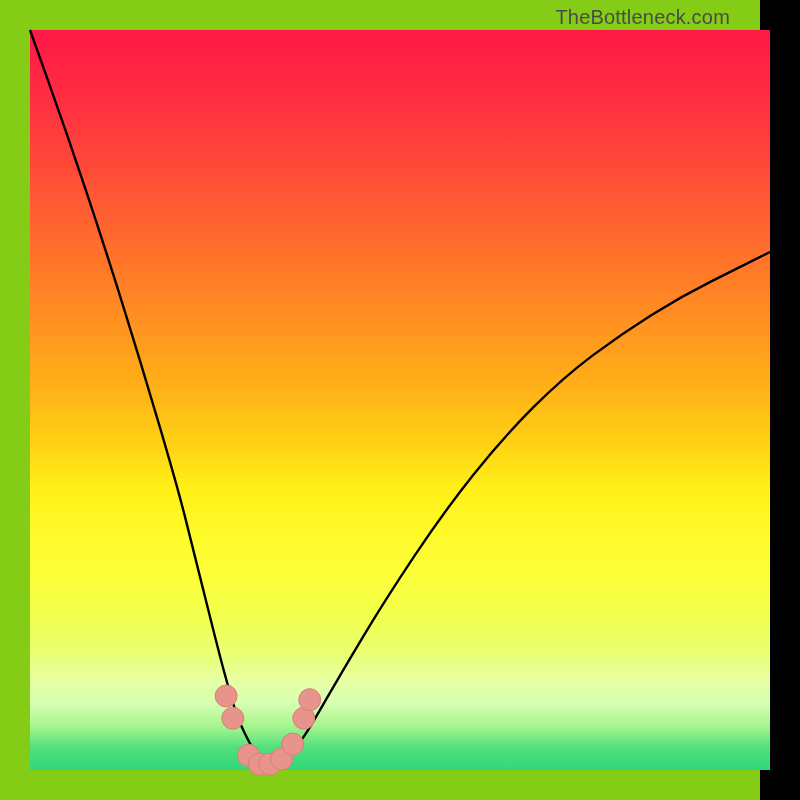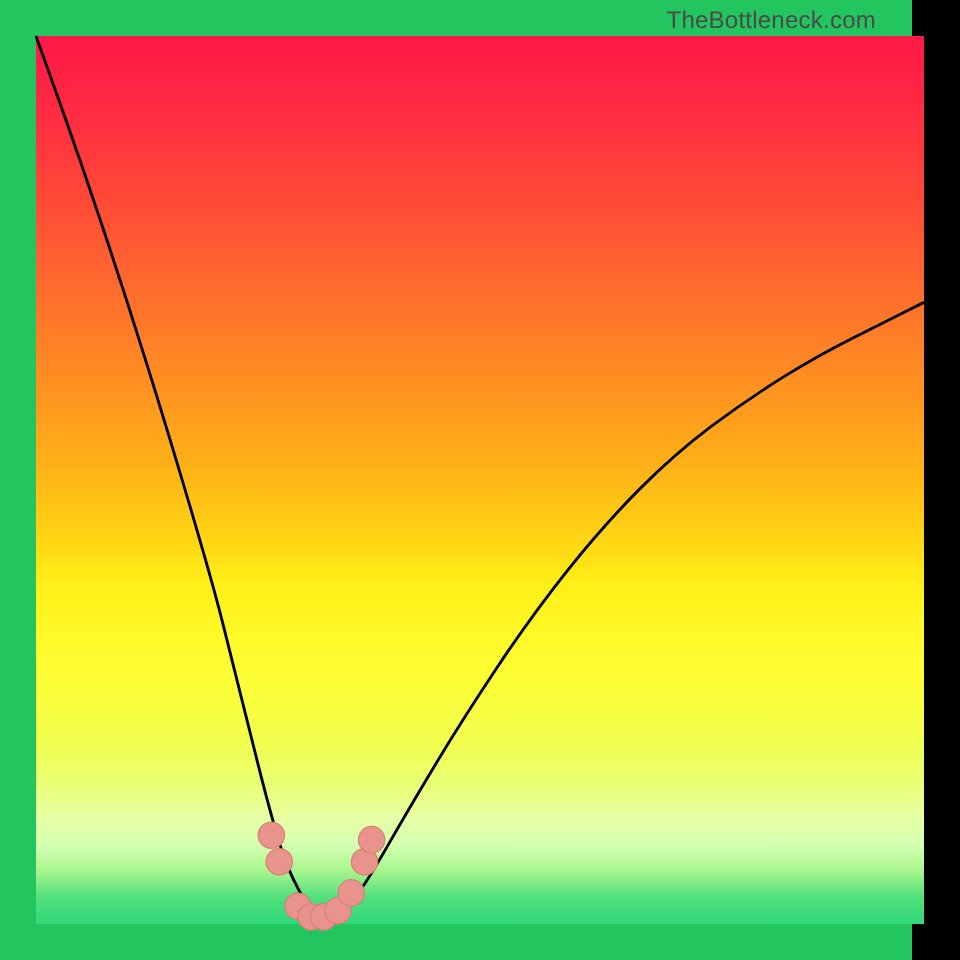--- a/index.html
+++ b/index.html
@@ -8,21 +8,21 @@
     width: 800px;
     height: 800px;
     background: #000;
     overflow: hidden;
     font-family: Arial, Helvetica, sans-serif;
   }
   .frame {
     position: relative;
     width: 760px;
     height: 800px;
-    background: #22c55e;
+    background: #84cc16;
     text-align: right;
   }
   .plot-area {
     position: absolute;
     left: 30px;
     top: 30px;
     width: 740px;
     height: 740px;
     
     background: linear-gradient(to bottom,

